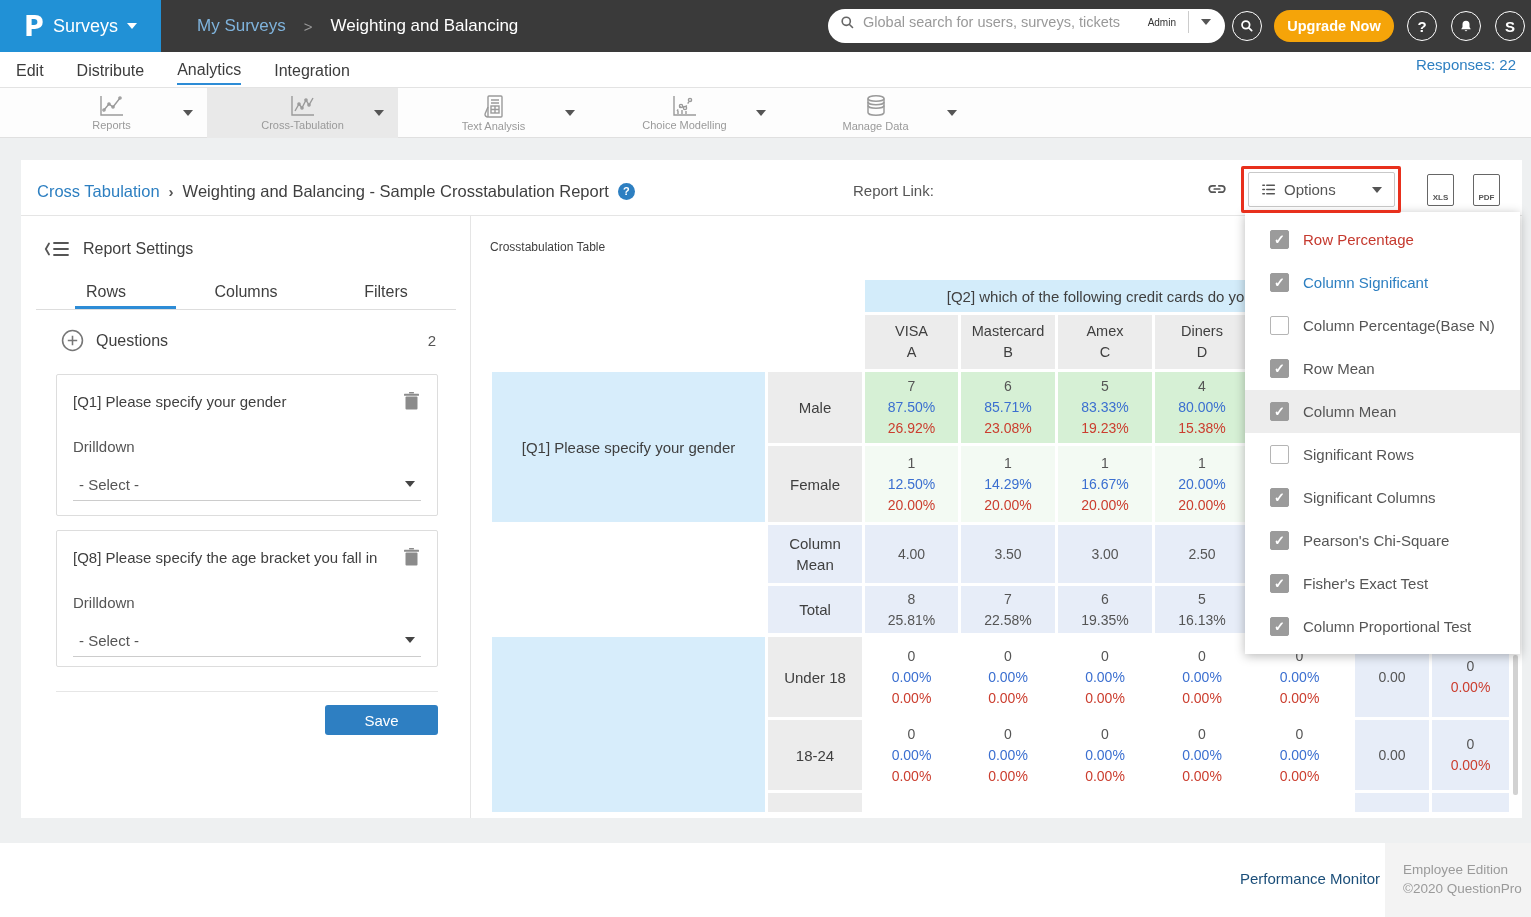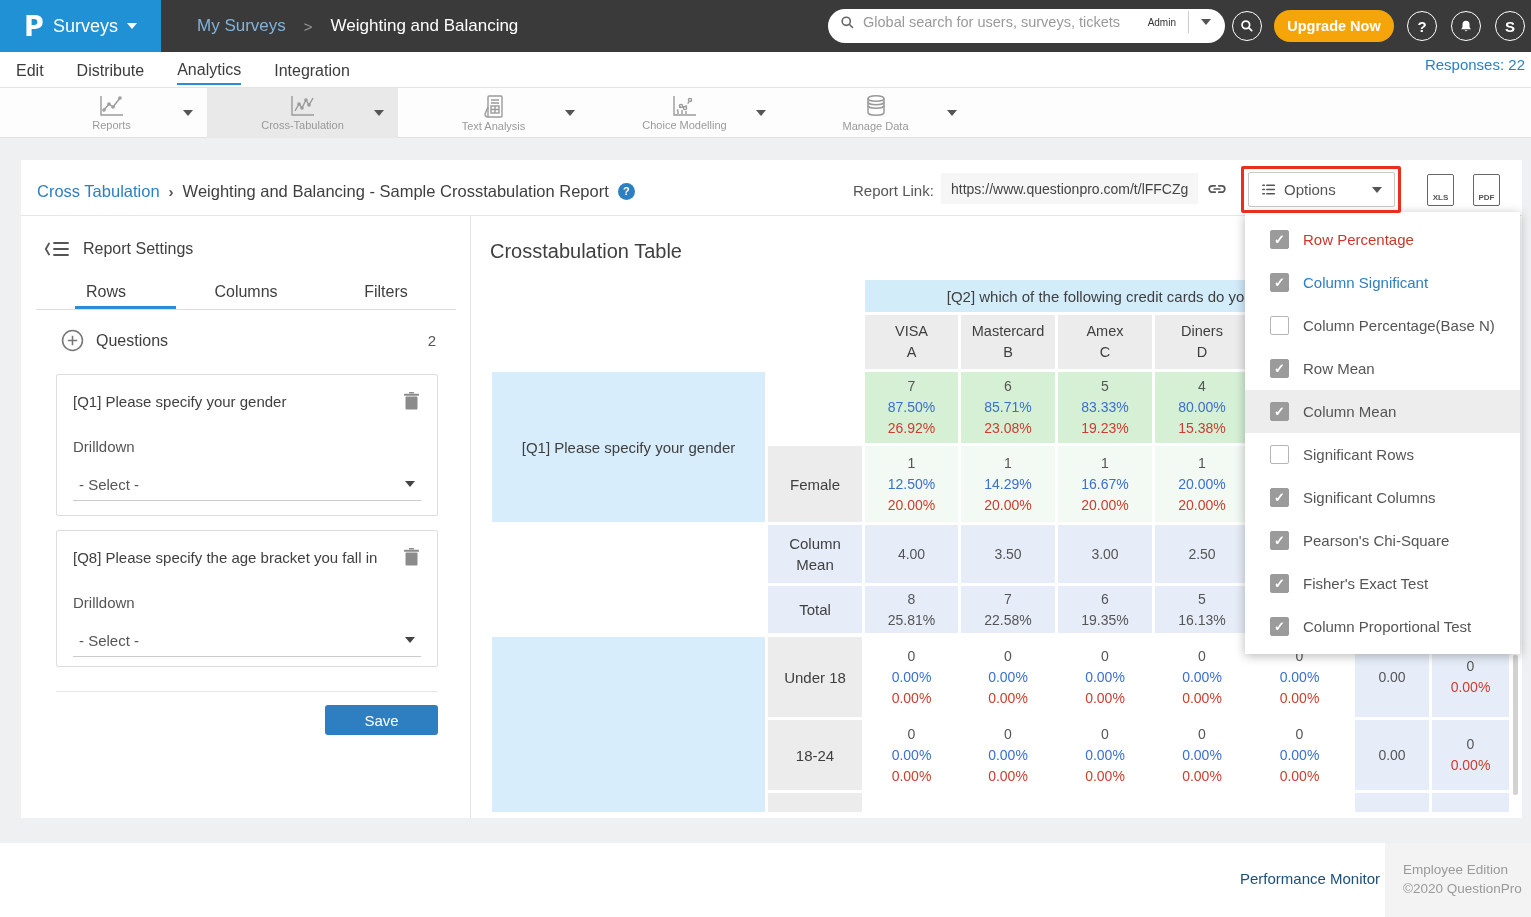--- a/index.html
+++ b/index.html
@@ -22,21 +22,21 @@
   .search-pill input::placeholder { color:#999; }
   .scope { color:#333; font-size:10px; margin-right:4px; }
   .pill-div { width:1px; height:22px; background:#ccc; }
   .circle-btn { position:absolute; top:11px; width:30px; height:30px; border:1.5px solid #fff; border-radius:50%; display:flex; align-items:center; justify-content:center; cursor:pointer; color:#fff; font-size:15px; font-weight:bold; }
   .upgrade-btn { position:absolute; left:1274px; top:10px; width:120px; height:32px; background:#f5a409; border-radius:16px; color:#fff; font-size:14.5px; font-weight:bold; display:flex; align-items:center; justify-content:center; cursor:pointer; }
 
   
   .navbar { position:absolute; left:0; top:52px; width:1531px; height:36px; background:#fff; border-bottom:1px solid #e3e3e3; display:flex; align-items:center; gap:33px; padding:0 16px; }
   .nav-item { font-size:16px; color:#3c3c3c; cursor:pointer; padding:6px 0 4px; }
   .nav-item.active { border-bottom:2px solid #2d8cd6; }
-  .responses { position:absolute; right:6px; top:0; height:24px; display:flex; align-items:center; color:#2d7fc1; font-size:15px; }
+  .responses { position:absolute; right:15px; top:0; height:24px; display:flex; align-items:center; color:#2d7fc1; font-size:15px; }
 
   
   .toolbar { position:absolute; left:0; top:88px; width:1531px; height:50px; background:#fdfdfd; border-bottom:1px solid #e0e0e0; }
   .tb-item { position:absolute; top:0; width:191px; height:50px; display:flex; flex-direction:column; align-items:center; justify-content:center; cursor:pointer; }
   .tb-item.selected { background:#e9e9e9; }
   .tb-label { font-size:11px; color:#9a9a9a; margin-top:2px; }
   .tb-caret { position:absolute; right:14px; top:22px; }
 
   
   .card-bg { position:absolute; left:21px; top:160px; width:1501px; height:658px; background:#fff; }
@@ -75,21 +75,21 @@
   .q-title { position:absolute; left:16px; top:18px; font-size:15px; color:#3f3f3f; width:320px; }
   .q-trash { position:absolute; right:18px; top:17px; cursor:pointer; }
   .q-drill { position:absolute; left:16px; top:63px; font-size:15px; color:#555; }
   .q-select { position:absolute; left:16px; right:16px; top:93px; height:33px; border-bottom:1px solid #ccc; display:flex; align-items:center; padding:0 6px; cursor:pointer; }
   .q-select-val { font-size:15px; color:#555; }
   .q-select .caret { margin-left:auto; border-top-color:#444; }
   .panel-div { position:absolute; left:56px; top:691px; width:382px; height:1px; background:#e6e6e6; }
   .save-btn { position:absolute; left:325px; top:705px; width:113px; height:30px; background:#2e7fc2; border-radius:3px; color:#fff; font-size:15px; display:flex; align-items:center; justify-content:center; cursor:pointer; }
 
   
-  .ct-title { position:absolute; left:490px; top:240px; font-size:20px; color:#3f3f3f; }
+  .ct-title { position:absolute; left:490px; top:240px; font-size:12px; color:#3f3f3f; }
   .cell { position:absolute; display:flex; flex-direction:column; align-items:center; justify-content:center; text-align:center; font-size:14px; color:#555; line-height:21px; }
   .c-q { left:492px; width:273px; } .c-r { left:768px; width:94px; }
   .c-1 { left:865px; width:93px; } .c-2 { left:961px; width:94px; }
   .c-3 { left:1058px; width:94px; } .c-4 { left:1155px; width:94px; }
   .c-5 { left:1252px; width:95px; } .c-m { left:1355px; width:74px; } .c-t { left:1432px; width:77px; }
   .r-head { top:315px; height:54px; } .r-male { top:372px; height:71px; }
   .r-female { top:446px; height:76px; } .r-cmean { top:525px; height:58px; }
   .r-total { top:586px; height:47px; } .r-age1 { top:637px; height:80px; }
   .r-age2 { top:720px; height:70px; } .r-cut { top:793px; height:19px; }
   .bg-banner { background:#d3ecfa; } .bg-blue { background:#d7edfb; }
@@ -240,21 +240,20 @@
 
   <div class="report-crumb">
     <span class="rc-link">Cross Tabulation</span>
     <span class="rc-sep">›</span>
     <span class="rc-title">Weighting and Balancing - Sample Crosstabulation Report</span>
     <span class="help-badge">
         <span>?</span>
       </span>
   </div>
   <span class="rl-label">Report Link:</span>
-  <div class="url-box">https://www.questionpro.com/t/lFFCZg</div>
   <span class="link-icon">
     <svg width="22" height="22" viewBox="0 0 24 24" fill="none" stroke="#555" stroke-width="1.9" stroke-linecap="round">
         <path d="M9 12h6"></path>
         <path d="M10 8.5H7a3.5 3.5 0 0 0 0 7h3"></path>
         <path d="M14 8.5h3a3.5 3.5 0 0 1 0 7h-3"></path>
       </svg>
   </span>
   <div class="options-btn">
     <svg width="15" height="15" viewBox="0 0 16 16" fill="none" stroke="#555" stroke-width="1.7" stroke-linecap="round">
         <path d="M2 3.5h1.6M6.2 3.5h8M2 8h1.6M6.2 8h8M2 12.5h1.6M6.2 12.5h8"></path>
@@ -345,20 +344,21 @@
     <span class="hdr-code">C</span>
   </div>
   <div class="cell c-4 r-head bg-gray">
     <span class="hdr-name">Diners</span>
     <span class="hdr-code">D</span>
   </div>
   <div class="cell c-5 r-head bg-gray"></div>
 
   <div class="cell c-q qspan-1 bg-blue">[Q1] Please specify your gender</div>
 
+  <div class="cell c-r r-male bg-gray row-label">Male</div>
   <div class="cell c-1 r-male bg-green">
     <span>7</span>
     <span class="t-row">87.50%</span>
     <span class="t-col">26.92%</span>
   </div>
   <div class="cell c-2 r-male bg-green">
     <span>6</span>
     <span class="t-row">85.71%</span>
     <span class="t-col">23.08%</span>
   </div>

